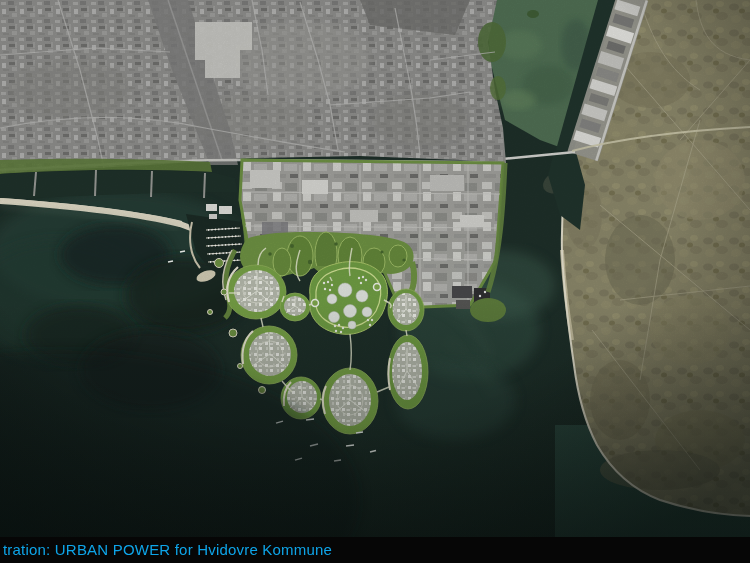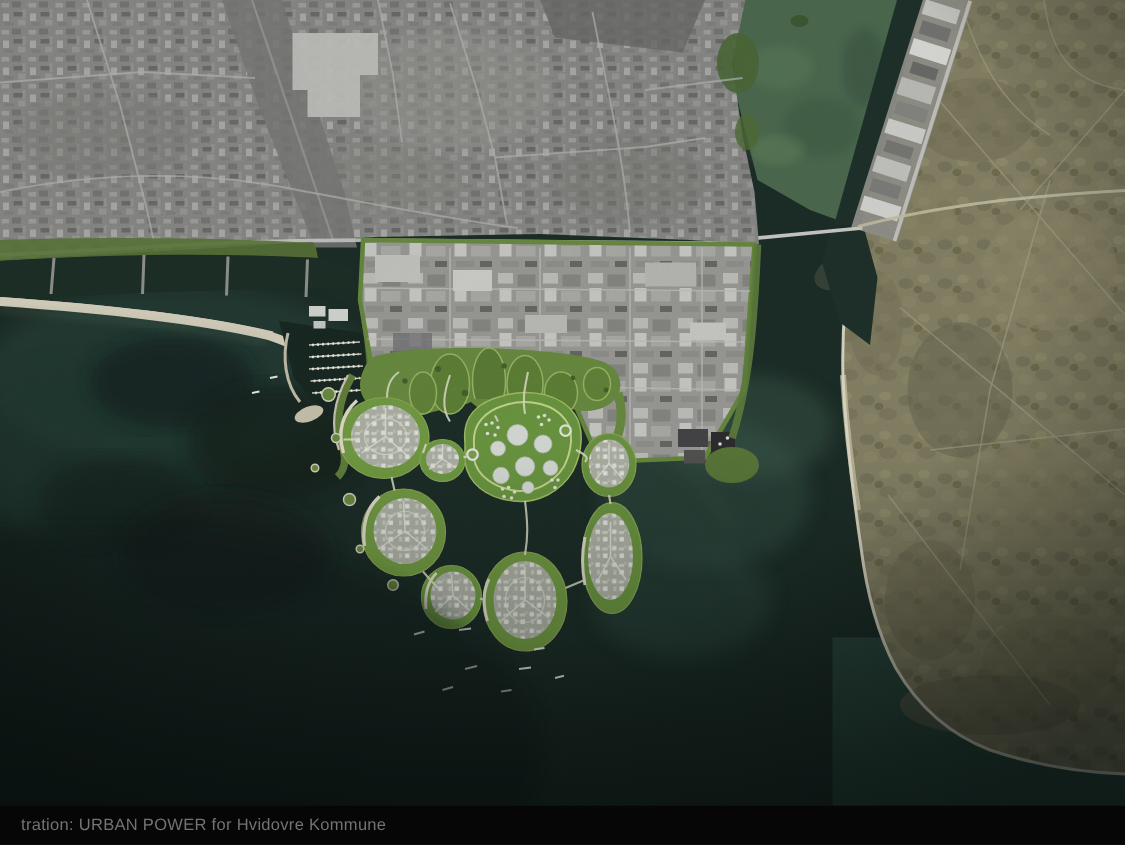--- a/index.html
+++ b/index.html
@@ -1,21 +1,21 @@
 <!DOCTYPE html>
 <html><head>
 <meta charset="utf-8">
 <style>
   html,body{margin:0;padding:0;background:#000;}
   .stage{position:relative;width:750px;height:563px;overflow:hidden;background:#16211d;
          font-family:"Liberation Sans",sans-serif;}
   .stage svg{position:absolute;top:0;left:0;display:block;}
   .caption-bar{position:absolute;left:0;bottom:0;width:750px;height:26px;background:#060606;}
-  .caption-bar span{display:block;color:#737373;font-size:11px;line-height:26px;
-                    padding-left:14px;letter-spacing:.2px;white-space:nowrap;}
+  .caption-bar span{display:block;color:#0ea5e9;font-size:15px;line-height:26px;
+                    padding-left:3px;letter-spacing:.2px;white-space:nowrap;}
 </style>
 </head>
 <body>
 
 <div class="stage">
 <svg width="750" height="537" viewBox="0 0 750 537">
   <defs>
     <pattern id="cityPat" width="18" height="18" patternUnits="userSpaceOnUse">
       <rect width="18" height="18" fill="#8d8d8b"></rect>
       <rect x="1" y="2" width="5" height="3" fill="#a4a4a2"></rect>

